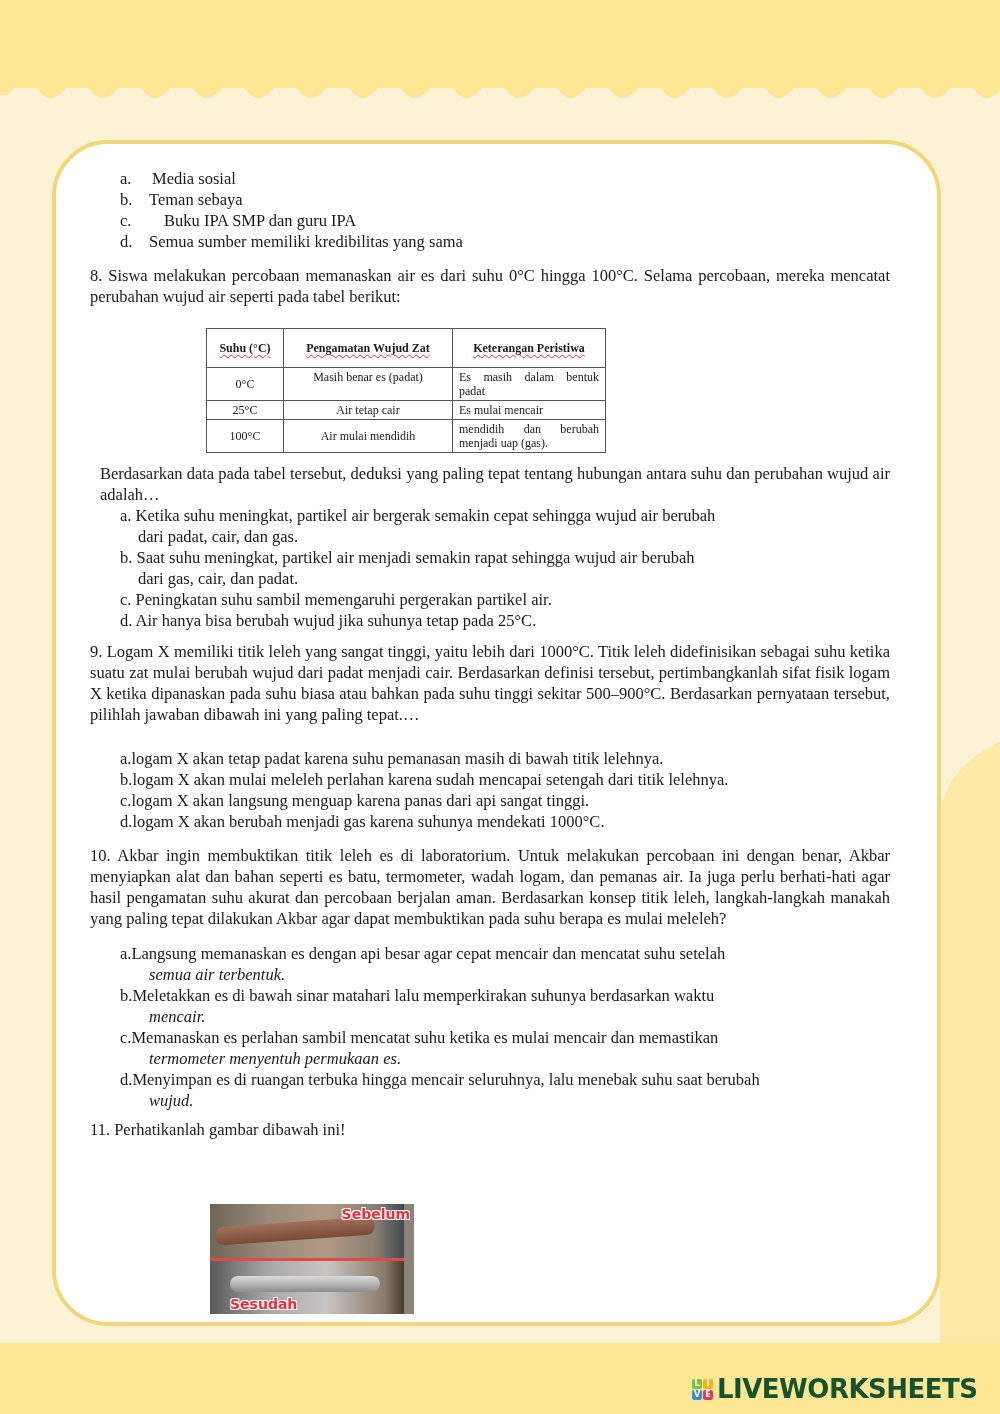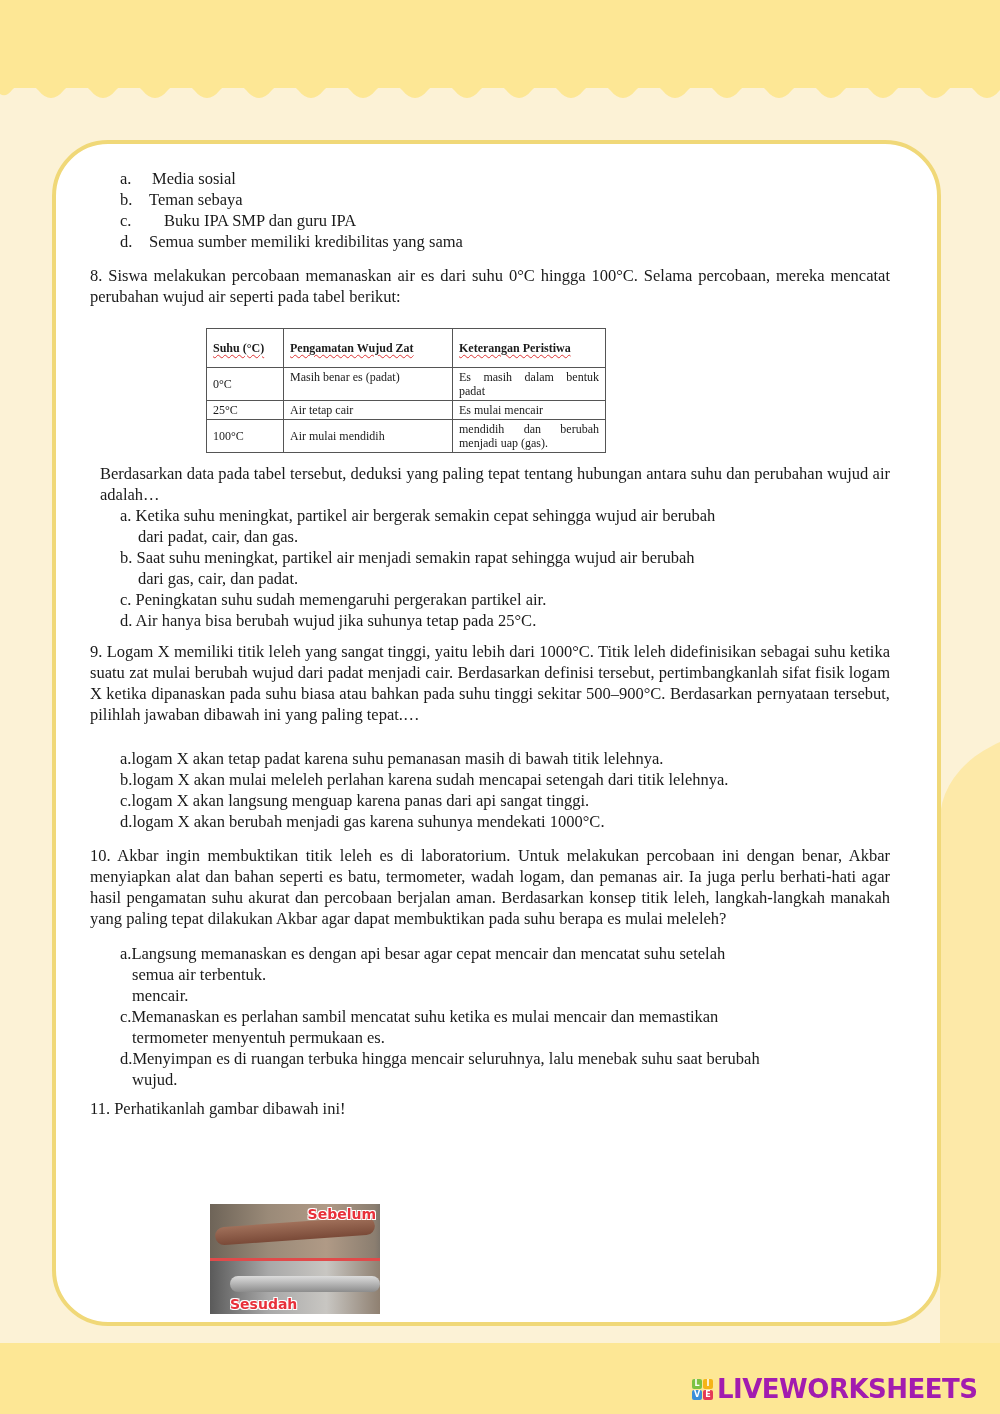--- a/index.html
+++ b/index.html
@@ -37,35 +37,35 @@
     .para { text-align: justify; margin: 0; }
     .gap-13 { height: 13px; }
     .gap-10 { height: 10px; }
     .gap-8 { height: 8px; }
     .table-wrap { margin: 21px 0 0 116px; }
     table.obs {
       border-collapse: collapse; font-size: 12px; line-height: 14px;
       font-family: "Liberation Serif", serif;
     }
     table.obs td, table.obs th {
-      border: 1px solid #555; padding: 2px 6px; vertical-align: top; text-align: left;
+      border: 1px solid #555; padding: 2px 6px; vertical-align: top; text-align: center;
     }
     table.obs th { font-weight: bold; height: 34px; vertical-align: middle; text-decoration: underline wavy #d33 1px; text-underline-offset: 2px; }
     table.obs td.c1 { width: 64px; }
     table.obs td.c2 { width: 156px; }
     table.obs td.c3 { width: 140px; text-align: justify; }
     .q8-after { margin: 10px 0 0 10px; }
     .indent-opt { margin-left: 40px; }
     .indent-opt .cont { margin-left: 12px; }
     .q9-opts { margin: 23px 0 0 30px; }
     .q10-opts { margin: 14px 0 0 30px; }
-    .q10-opts .cont { margin-left: 12px; }
+    .q10-opts .cont { margin-left: 29px; font-style: italic; }
     .q11-img {
-      position: absolute; left: 210px; top: 1204px; width: 158px; height: 110px;
-      background: #8a8378; overflow: hidden; padding-left: 12px;
+      position: absolute; left: 210px; top: 1204px; width: 204px; height: 110px;
+      background: #8a8378; overflow: hidden;
     }
     .q11-img .half-top {
       position: absolute; left: 0; top: 0; width: 194px; height: 54px;
       background: linear-gradient(90deg, #6e6458 0%, #9a8a78 30%, #b09a86 60%, #8b7e70 85%, #3f4b52 100%);
     }
     .q11-img .pipe-top {
       position: absolute; left: 5px; top: 18px; width: 160px; height: 18px;
       background: linear-gradient(180deg, #a0705a, #7a4a38); border-radius: 10px; transform: rotate(-4deg);
     }
     .q11-img .divider { position: absolute; left: 0; top: 54px; width: 194px; height: 3px; background: #e04a4a; }
@@ -89,21 +89,21 @@
     }
     .brand-grid {
       display: grid; grid-template-columns: 10px 10px; grid-template-rows: 10px 10px; gap: 1px; margin-right: 4px;
     }
     .brand-grid span {
       display: flex; align-items: center; justify-content: center;
       font-family: "DejaVu Sans", sans-serif; font-weight: bold; font-size: 8px; color: #fff; border-radius: 2px;
     }
     .brand-text {
       font-family: "DejaVu Sans", sans-serif; font-weight: bold; font-size: 26px;
-      color: #a21caf; letter-spacing: -0.5px;
+      color: #14532d; letter-spacing: -0.5px;
     }
   </style>
 </head>
 <body>
 
 <div class="top-band"></div>
 <svg class="wave" viewBox="0 0 1000 30" preserveAspectRatio="none">
   <path d="M0 0 H1000 V10 Q987 26 974 10 Q961 -4 948 10 Q935 26 922 10 Q909 -4 896 10 Q883 26 870 10 Q857 -4 844 10 Q831 26 818 10 Q805 -4 792 10 Q779 26 766 10 Q753 -4 740 10 Q727 26 714 10 Q701 -4 688 10 Q675 26 662 10 Q649 -4 636 10 Q623 26 610 10 Q597 -4 584 10 Q571 26 558 10 Q545 -4 532 10 Q519 26 506 10 Q493 -4 480 10 Q467 26 454 10 Q441 -4 428 10 Q415 26 402 10 Q389 -4 376 10 Q363 26 350 10 Q337 -4 324 10 Q311 26 298 10 Q285 -4 272 10 Q259 26 246 10 Q233 -4 220 10 Q207 26 194 10 Q181 -4 168 10 Q155 26 142 10 Q129 -4 116 10 Q103 26 90 10 Q77 -4 64 10 Q51 26 38 10 Q25 -4 12 10 Q6 18 0 14 Z" fill="#fde795"></path>
 </svg>
 <div class="right-blob"></div>
@@ -166,21 +166,21 @@
     <div class="indent-opt" style="margin-left:20px">
       <div>
         <div>a. Ketika suhu meningkat, partikel air bergerak semakin cepat sehingga wujud air berubah</div>
         <div class="cont" style="margin-left:18px">dari padat, cair, dan gas.</div>
       </div>
       <div>
         <div>b. Saat suhu meningkat, partikel air menjadi semakin rapat sehingga wujud air berubah</div>
         <div class="cont" style="margin-left:18px">dari gas, cair, dan padat.</div>
       </div>
       <div>
-        <div>c. Peningkatan suhu sudah memengaruhi pergerakan partikel air.</div>
+        <div>c. Peningkatan suhu sambil memengaruhi pergerakan partikel air.</div>
       </div>
       <div>
         <div>d. Air hanya bisa berubah wujud jika suhunya tetap pada 25°C.</div>
       </div>
     </div>
   </div>
 
   <div class="gap-10"></div>
   <p class="para">9. Logam X memiliki titik leleh yang sangat tinggi, yaitu lebih dari 1000°C. Titik leleh didefinisikan sebagai suhu ketika suatu zat mulai berubah wujud dari padat menjadi cair. Berdasarkan definisi tersebut, pertimbangkanlah sifat fisik logam X ketika dipanaskan pada suhu biasa atau bahkan pada suhu tinggi sekitar 500–900°C. Berdasarkan pernyataan tersebut, pilihlah jawaban dibawah ini yang paling tepat.…</p>
   <div class="q9-opts">
@@ -191,20 +191,21 @@
   </div>
 
   <div class="gap-13"></div>
   <p class="para">10. Akbar ingin membuktikan titik leleh es di laboratorium. Untuk melakukan percobaan ini dengan benar, Akbar menyiapkan alat dan bahan seperti es batu, termometer, wadah logam, dan pemanas air. Ia juga perlu berhati-hati agar hasil pengamatan suhu akurat dan percobaan berjalan aman. Berdasarkan konsep titik leleh, langkah-langkah manakah yang paling tepat dilakukan Akbar agar dapat membuktikan pada suhu berapa es mulai meleleh?</p>
   <div class="q10-opts">
     <div>
       <div>a.Langsung memanaskan es dengan api besar agar cepat mencair dan mencatat suhu setelah</div>
       <div class="cont">semua air terbentuk.</div>
     </div>
     <div>
+      <div>b.Meletakkan es di bawah sinar matahari lalu memperkirakan suhunya berdasarkan waktu</div>
       <div class="cont">mencair.</div>
     </div>
     <div>
       <div>c.Memanaskan es perlahan sambil mencatat suhu ketika es mulai mencair dan memastikan</div>
       <div class="cont">termometer menyentuh permukaan es.</div>
     </div>
     <div>
       <div>d.Menyimpan es di ruangan terbuka hingga mencair seluruhnya, lalu menebak suhu saat berubah</div>
       <div class="cont">wujud.</div>
     </div>

